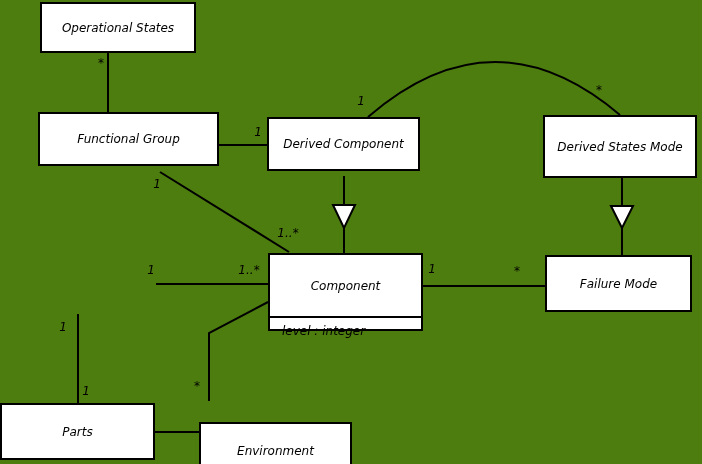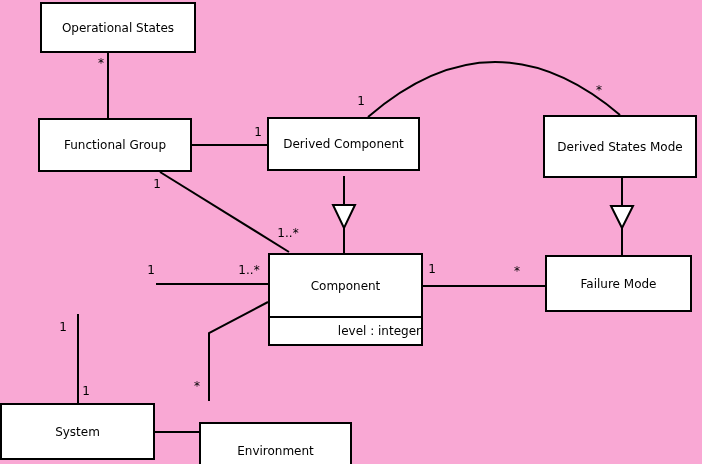--- a/index.html
+++ b/index.html
@@ -1,22 +1,23 @@
 <!DOCTYPE html>
 <html><head>
 <meta charset="utf-8">
 <style>
   html,body { margin:0; padding:0; background:#ffffff; }
   .canvas {
     position:relative;
     width:702px; height:464px;
-    background:#f9a8d4;
+    background:#4d7c0f;
     color:#000000;
     font-family:"DejaVu Sans", sans-serif;
     overflow:hidden;
+    font-style:italic;
   }
   svg.edges { position:absolute; left:0; top:0; width:702px; height:464px; }
   .uml-class {
     position:absolute;
     box-sizing:border-box;
     background:#ffffff;
     border:2px solid #000000;
     display:flex;
     align-items:center;
     justify-content:center;
@@ -31,21 +32,20 @@
     align-items:center;
     justify-content:center;
   }
   .compartment-attrs {
     box-sizing:border-box;
     height:28px;
     border-top:2px solid #000000;
     display:flex;
     align-items:center;
     padding-left:12px;
-    justify-content:flex-end;
   }
   .mult {
     position:absolute;
     transform:translate(-50%,-50%);
     font-size:12px;
     line-height:1;
   }
 </style>
 </head>
 <body>
@@ -65,48 +65,48 @@
     <path d="M156,284 L268,284"></path>
     <path d="M78,314 L78,403"></path>
     <path d="M155,432 L199,432"></path>
     <path d="M268,302 L209,333 L209,401"></path>
   </svg>
 
   <div class="uml-class" style="left:40px;top:2px;width:156px;height:51px;">
     <span>Operational States</span>
   </div>
 
-  <div class="uml-class" style="left:38px;top:118px;width:154px;height:54px;">
+  <div class="uml-class" style="left:38px;top:112px;width:181px;height:54px;">
     <span>Functional Group</span>
   </div>
 
   <div class="uml-class" style="left:267px;top:117px;width:153px;height:54px;">
     <span>Derived Component</span>
   </div>
 
   <div class="uml-class" style="left:543px;top:115px;width:154px;height:63px;">
     <span>Derived States Mode</span>
   </div>
 
 
-  <div class="uml-class two-compartments" style="left:268px;top:253px;width:155px;height:93px;">
+  <div class="uml-class two-compartments" style="left:268px;top:253px;width:155px;height:78px;">
     <div class="compartment-name">
       <span>Component</span>
     </div>
     <div class="compartment-attrs">
       <span>level : integer</span>
     </div>
   </div>
 
   <div class="uml-class" style="left:545px;top:255px;width:147px;height:57px;">
     <span>Failure Mode</span>
   </div>
 
   <div class="uml-class" style="left:0px;top:403px;width:155px;height:57px;">
-    <span>System</span>
+    <span>Parts</span>
   </div>
 
   <div class="uml-class" style="left:199px;top:422px;width:153px;height:57px;">
     <span>Environment</span>
   </div>
 
   <span class="mult" style="left:101px;top:63px;">*</span>
   <span class="mult" style="left:258px;top:132px;">1</span>
   <span class="mult" style="left:157px;top:184px;">1</span>
   <span class="mult" style="left:288px;top:233px;">1..*</span>

